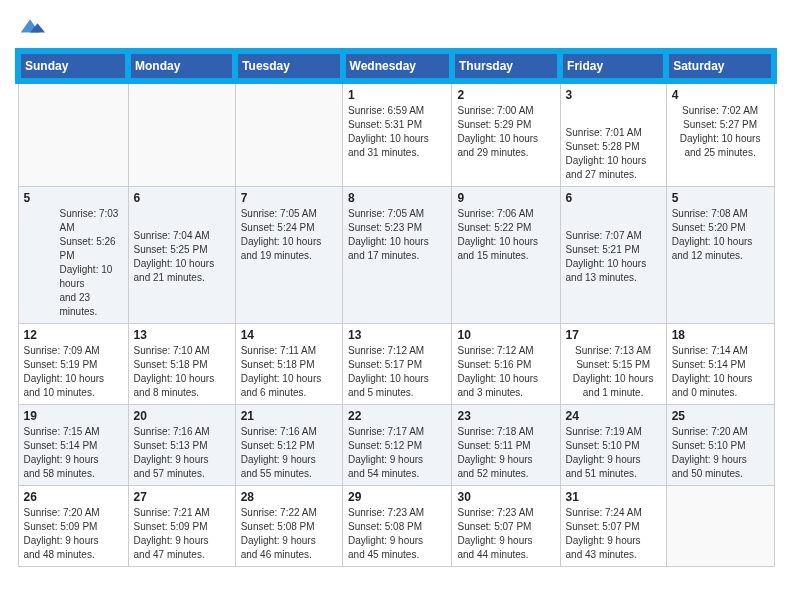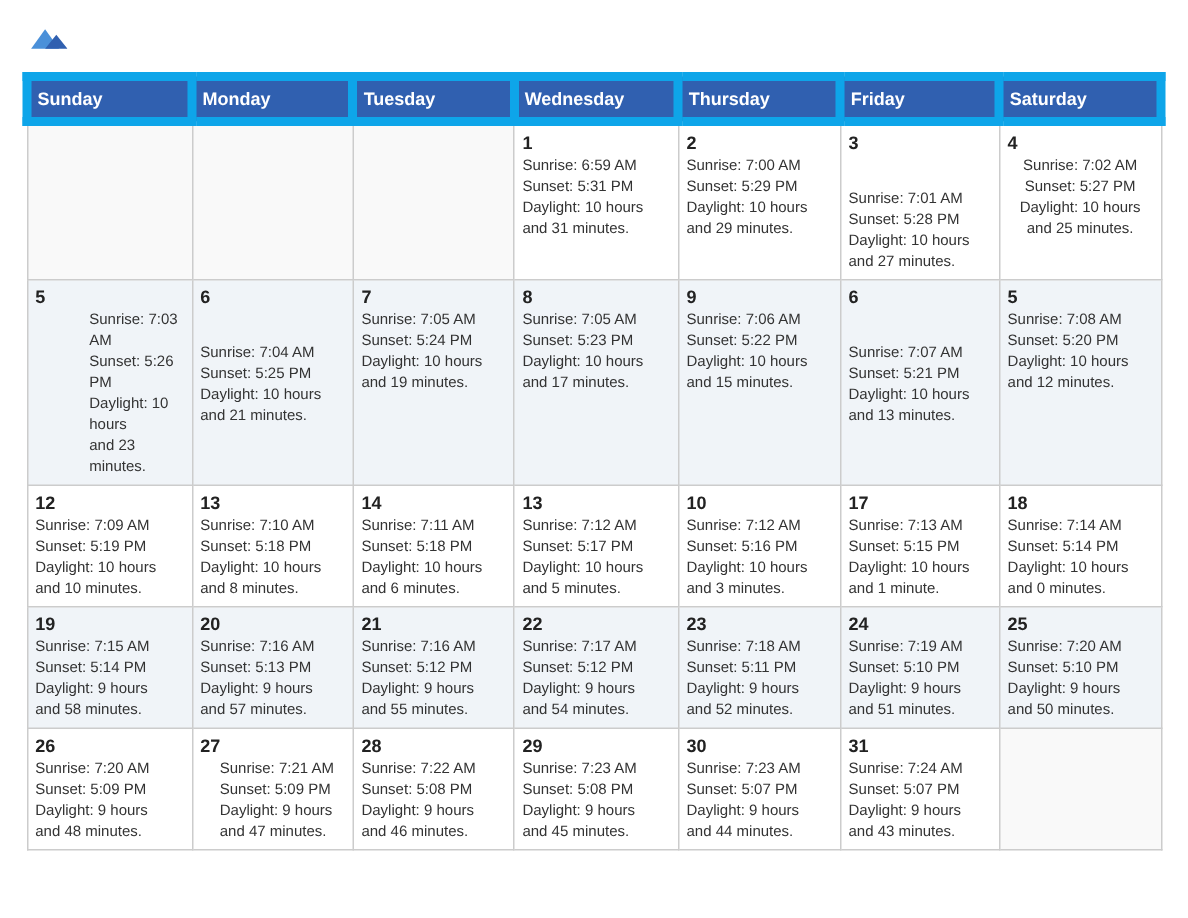--- a/index.html
+++ b/index.html
@@ -253,21 +253,21 @@
           </td>
           <td>
             <span class="day-number">10</span>
             <div class="day-info" style="white-space: pre-line;">Sunrise: 7:12 AM
 Sunset: 5:16 PM
 Daylight: 10 hours
 and 3 minutes.</div>
           </td>
           <td>
             <span class="day-number">17</span>
-            <div class="day-info" style="white-space: pre-line;">Sunrise: 7:13 AM
+            <div class="day-info" style="white-space: pre-line; text-align: center;">Sunrise: 7:13 AM
 Sunset: 5:15 PM
 Daylight: 10 hours
 and 1 minute.</div>
           </td>
           <td>
             <span class="day-number">18</span>
             <div class="day-info" style="white-space: pre-line;">Sunrise: 7:14 AM
 Sunset: 5:14 PM
 Daylight: 10 hours
 and 0 minutes.</div>
@@ -327,21 +327,21 @@
         <tr>
           <td>
             <span class="day-number">26</span>
             <div class="day-info" style="white-space: pre-line;">Sunrise: 7:20 AM
 Sunset: 5:09 PM
 Daylight: 9 hours
 and 48 minutes.</div>
           </td>
           <td>
             <span class="day-number">27</span>
-            <div class="day-info" style="white-space: pre-line; margin-left: 13px;">Sunrise: 7:21 AM
+            <div class="day-info" style="white-space: pre-line;">Sunrise: 7:21 AM
 Sunset: 5:09 PM
 Daylight: 9 hours
 and 47 minutes.</div>
           </td>
           <td>
             <span class="day-number">28</span>
             <div class="day-info" style="white-space: pre-line;">Sunrise: 7:22 AM
 Sunset: 5:08 PM
 Daylight: 9 hours
 and 46 minutes.</div>

